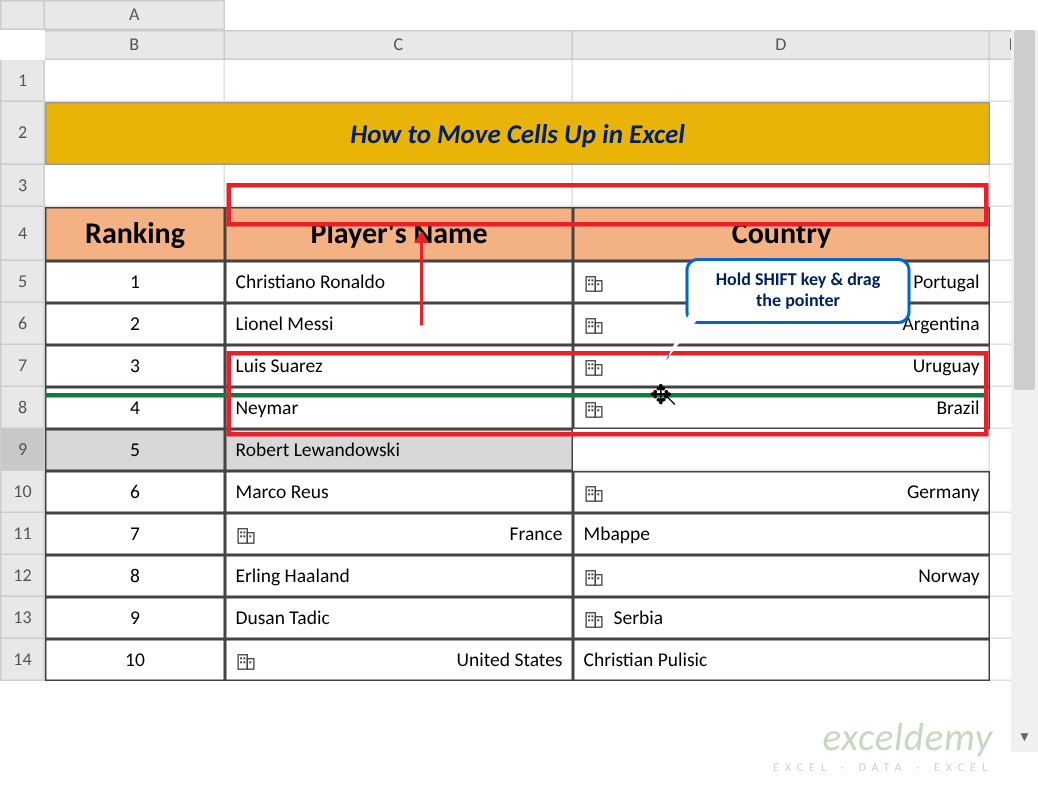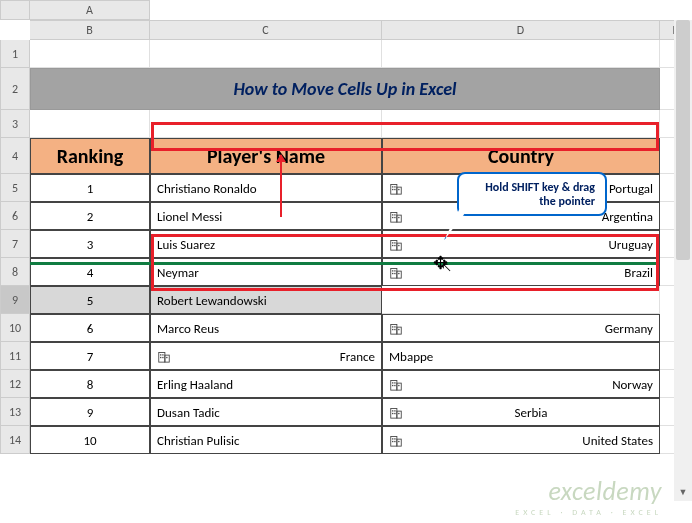--- a/index.html
+++ b/index.html
@@ -8,21 +8,21 @@
     .sheet { display: grid; grid-template-columns: 30px 120px 232px 278px 32px; }
     
     .col-header { background: #e8e8e8; border: 1px solid #ccc; border-left: none; text-align: center; padding: 2px 0; font-size: 12px; color: #555; }
     .col-header:first-child { border-left: 1px solid #ccc; }
     
     .row-header { background: #e8e8e8; border: 1px solid #ccc; border-top: none; text-align: center; padding: 5px 0; font-size: 12px; color: #555; display: flex; align-items: center; justify-content: center; }
     .row-header.selected { background: #c8c8c8; }
     
     .cell { border-right: 1px solid #e0e0e0; border-bottom: 1px solid #e0e0e0; padding: 5px 6px; display: flex; align-items: center; min-height: 28px; }
     
-    .title-cell { background: #a3a3a3; color: #002060; font-weight: bold; font-size: 18px; font-style: italic; justify-content: center; border: 1px solid #999; }
+    .title-cell { background: #eab308; color: #002060; font-weight: bold; font-size: 18px; font-style: italic; justify-content: center; border: 1px solid #999; }
     
     .table-header { background: #f4b183; font-weight: bold; font-size: 20px; justify-content: center; border: 1px solid #444; }
     
     .data-cell { border: 1px solid #444; font-size: 13px; }
     .data-cell.center { justify-content: center; }
     .data-cell.country { justify-content: space-between; }
     
     .bld-icon { width: 14px; height: 14px; margin-right: 6px; }
     
     .row-selected .data-cell { background: #d8d8d8; }
@@ -31,21 +31,21 @@
     .hl1 { top: 122px; left: 151px; width: 508px; height: 29px; }
     .hl2 { top: 234px; left: 151px; width: 508px; height: 57px; }
     
     .green-line { position: absolute; top: 262px; left: 30px; width: 628px; height: 3px; background: #107c41; }
     
     .arrow { position: absolute; top: 155px; left: 280px; width: 2px; height: 62px; background: #e8202a; }
     .arrow::before { content: ''; position: absolute; top: -6px; left: -4px; border: 5px solid transparent; border-bottom: 8px solid #e8202a; }
     
     .move-cursor { position: absolute; top: 252px; left: 433px; font-size: 18px; color: #000; pointer-events: none; }
     
-    .callout { position: absolute; top: 172px; left: 457px; background: #fff; border: 2px solid #0066cc; border-radius: 8px; padding: 6px 10px; font-size: 12px; font-weight: bold; color: #002060; text-align: right; width: 150px; }
+    .callout { position: absolute; top: 172px; left: 457px; background: #fff; border: 2px solid #0066cc; border-radius: 8px; padding: 6px 10px; font-size: 12px; font-weight: bold; color: #002060; text-align: center; width: 150px; }
     .callout::after { content: ''; position: absolute; left: -15px; bottom: -20px; width: 20px; height: 30px; background: #fff; border-left: 2px solid #0066cc; border-bottom: 2px solid #0066cc; transform: skewY(-30deg); clip-path: polygon(0 100%, 100% 0, 100% 50%); }
     
     .scroll-track { position: absolute; right: 0; top: 20px; bottom: 22px; width: 18px; background: #f0f0f0; }
     .scroll-thumb { position: absolute; top: 0; left: 2px; right: 2px; height: 240px; background: #cdcdcd; border-radius: 2px; }
     .scroll-arrow { position: absolute; left: 0; right: 0; height: 18px; background: #f0f0f0; text-align: center; font-size: 9px; color: #666; line-height: 18px; }
     .scroll-arrow.down { bottom: 0; }
     
     .watermark { position: absolute; bottom: 6px; right: 30px; text-align: right; }
     .watermark .main { font-size: 26px; color: #c8d8c0; font-style: italic; letter-spacing: 0.5px; }
     .watermark .sub { font-size: 8px; color: #c8d8c0; letter-spacing: 4px; }
@@ -226,40 +226,40 @@
     <div class="cell data-cell country">
       <svg class="bld-icon" viewBox="0 0 16 16">
         <rect x="2" y="4" width="7" height="11" fill="none" stroke="#444" stroke-width="1"></rect>
         <rect x="9" y="7" width="5" height="8" fill="none" stroke="#444" stroke-width="1"></rect>
         <rect x="3.5" y="6" width="1.5" height="1.5" fill="#444"></rect>
         <rect x="6" y="6" width="1.5" height="1.5" fill="#444"></rect>
         <rect x="3.5" y="9" width="1.5" height="1.5" fill="#444"></rect>
         <rect x="6" y="9" width="1.5" height="1.5" fill="#444"></rect>
         <rect x="10.5" y="9" width="1.5" height="1.5" fill="#444"></rect>
       </svg>
-      <span style="flex:1;text-align:center">Serbia</span>
+      <span style="flex:1;text-align:left">Serbia</span>
     </div>
     <div class="cell"></div>
   </div>
 <div class="sheet ">
     <div class="row-header ">14</div>
     <div class="cell data-cell center">10</div>
+    <div class="cell data-cell country">
+      <svg class="bld-icon" viewBox="0 0 16 16">
+        <rect x="2" y="4" width="7" height="11" fill="none" stroke="#444" stroke-width="1"></rect>
+        <rect x="9" y="7" width="5" height="8" fill="none" stroke="#444" stroke-width="1"></rect>
+        <rect x="3.5" y="6" width="1.5" height="1.5" fill="#444"></rect>
+        <rect x="6" y="6" width="1.5" height="1.5" fill="#444"></rect>
+        <rect x="3.5" y="9" width="1.5" height="1.5" fill="#444"></rect>
+        <rect x="6" y="9" width="1.5" height="1.5" fill="#444"></rect>
+        <rect x="10.5" y="9" width="1.5" height="1.5" fill="#444"></rect>
+      </svg>
+      <span style="flex:1;text-align:right">United States</span>
+    </div>
     <div class="cell data-cell">Christian Pulisic</div>
-    <div class="cell data-cell country">
-      <svg class="bld-icon" viewBox="0 0 16 16">
-        <rect x="2" y="4" width="7" height="11" fill="none" stroke="#444" stroke-width="1"></rect>
-        <rect x="9" y="7" width="5" height="8" fill="none" stroke="#444" stroke-width="1"></rect>
-        <rect x="3.5" y="6" width="1.5" height="1.5" fill="#444"></rect>
-        <rect x="6" y="6" width="1.5" height="1.5" fill="#444"></rect>
-        <rect x="3.5" y="9" width="1.5" height="1.5" fill="#444"></rect>
-        <rect x="6" y="9" width="1.5" height="1.5" fill="#444"></rect>
-        <rect x="10.5" y="9" width="1.5" height="1.5" fill="#444"></rect>
-      </svg>
-      <span style="flex:1;text-align:right">United States</span>
-    </div>
     <div class="cell"></div>
   </div>
 
 <div class="green-line"></div>
 <div class="highlight-red hl1"></div>
 <div class="highlight-red hl2"></div>
 <div class="arrow"></div>
 <div class="move-cursor">✥<span style="position:absolute;font-size:12px;left:8px;top:8px">↖</span></div>
 <div class="callout">Hold SHIFT key &amp; drag the pointer</div>
 

